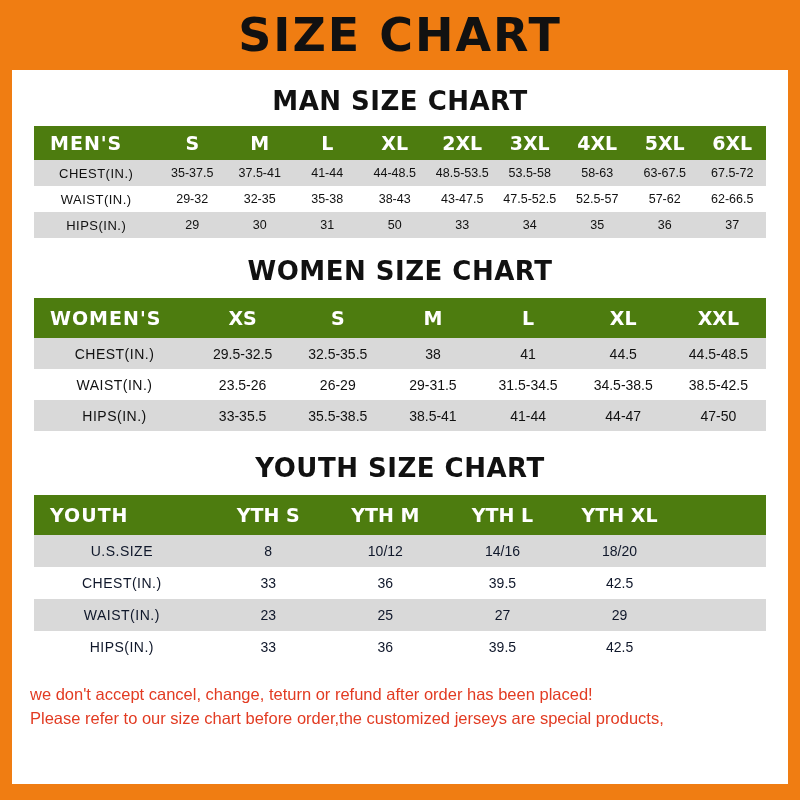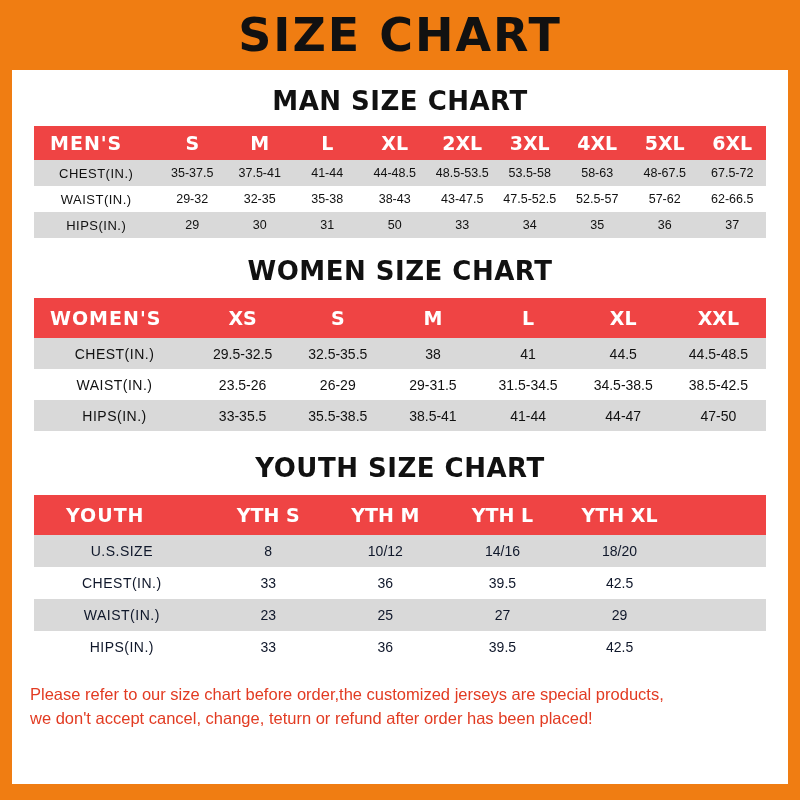--- a/index.html
+++ b/index.html
@@ -56,21 +56,21 @@
     border-collapse: collapse;
     width: 100%;
     table-layout: fixed;
   }
   table td, table th {
     text-align: center;
     font-family: "Liberation Sans", sans-serif;
   }
   
   tr.head {
-    background: #ef4444;
+    background: #4d7c0f;
     color: #ffffff;
   }
   tr.head td {
     font-family: "DejaVu Sans", sans-serif;
     font-weight: bold;
     color: #ffffff;
   }
   tr.head td.rowlabel {
     text-align: left;
     letter-spacing: 1px;
@@ -90,21 +90,21 @@
   .women-table tr.head { height: 40px; }
   .women-table tr.head td { font-size: 19px; }
   .women-table tr.head td.rowlabel { padding-left: 16px; font-size: 19px; }
   .women-table td { font-size: 14px; color: #111111; margin-top: 48px; }
   .women-table tr.body { height: 31px; }
   .women-table td.rowlabel { text-align: center; font-size: 14px; letter-spacing: 0.5px; }
 
   
   .youth-table tr.head { height: 40px; }
   .youth-table tr.head td { font-size: 19px; }
-  .youth-table tr.head td.rowlabel { padding-left: 32px; font-size: 19px; }
+  .youth-table tr.head td.rowlabel { padding-left: 16px; font-size: 19px; }
   .youth-table td { font-size: 14px; color: #0f172a; }
   .youth-table tr.body { height: 32px; }
   .youth-table td.rowlabel { text-align: center; font-size: 14px; letter-spacing: 0.5px; }
 
   .notice {
     margin-top: 20px;
     padding: 0 18px;
     color: #e23b22;
     font-family: "Liberation Sans", sans-serif;
     font-size: 16.5px;
@@ -151,21 +151,21 @@
         </tr>
         <tr class="body alt">
           <td class="rowlabel">CHEST(IN.)</td>
           <td>35-37.5</td>
           <td>37.5-41</td>
           <td>41-44</td>
           <td>44-48.5</td>
           <td>48.5-53.5</td>
           <td>53.5-58</td>
           <td>58-63</td>
-          <td>48-67.5</td>
+          <td>63-67.5</td>
           <td>67.5-72</td>
         </tr>
         <tr class="body plain">
           <td class="rowlabel">WAIST(IN.)</td>
           <td>29-32</td>
           <td>32-35</td>
           <td>35-38</td>
           <td>38-43</td>
           <td>43-47.5</td>
           <td>47.5-52.5</td>
@@ -284,18 +284,18 @@
           <td>36</td>
           <td>39.5</td>
           <td>42.5</td>
           <td></td>
         </tr>
       </tbody>
     </table>
   </div>
 
   <div class="notice">
+    <div>we don't accept cancel, change, teturn or refund after order has been placed!</div>
     <div>Please refer to our size chart before order,the customized jerseys are special products,</div>
-    <div>we don't accept cancel, change, teturn or refund after order has been placed!</div>
   </div>
 
   <div class="bottom-strip"></div>
 </div>
 
 </body></html>

